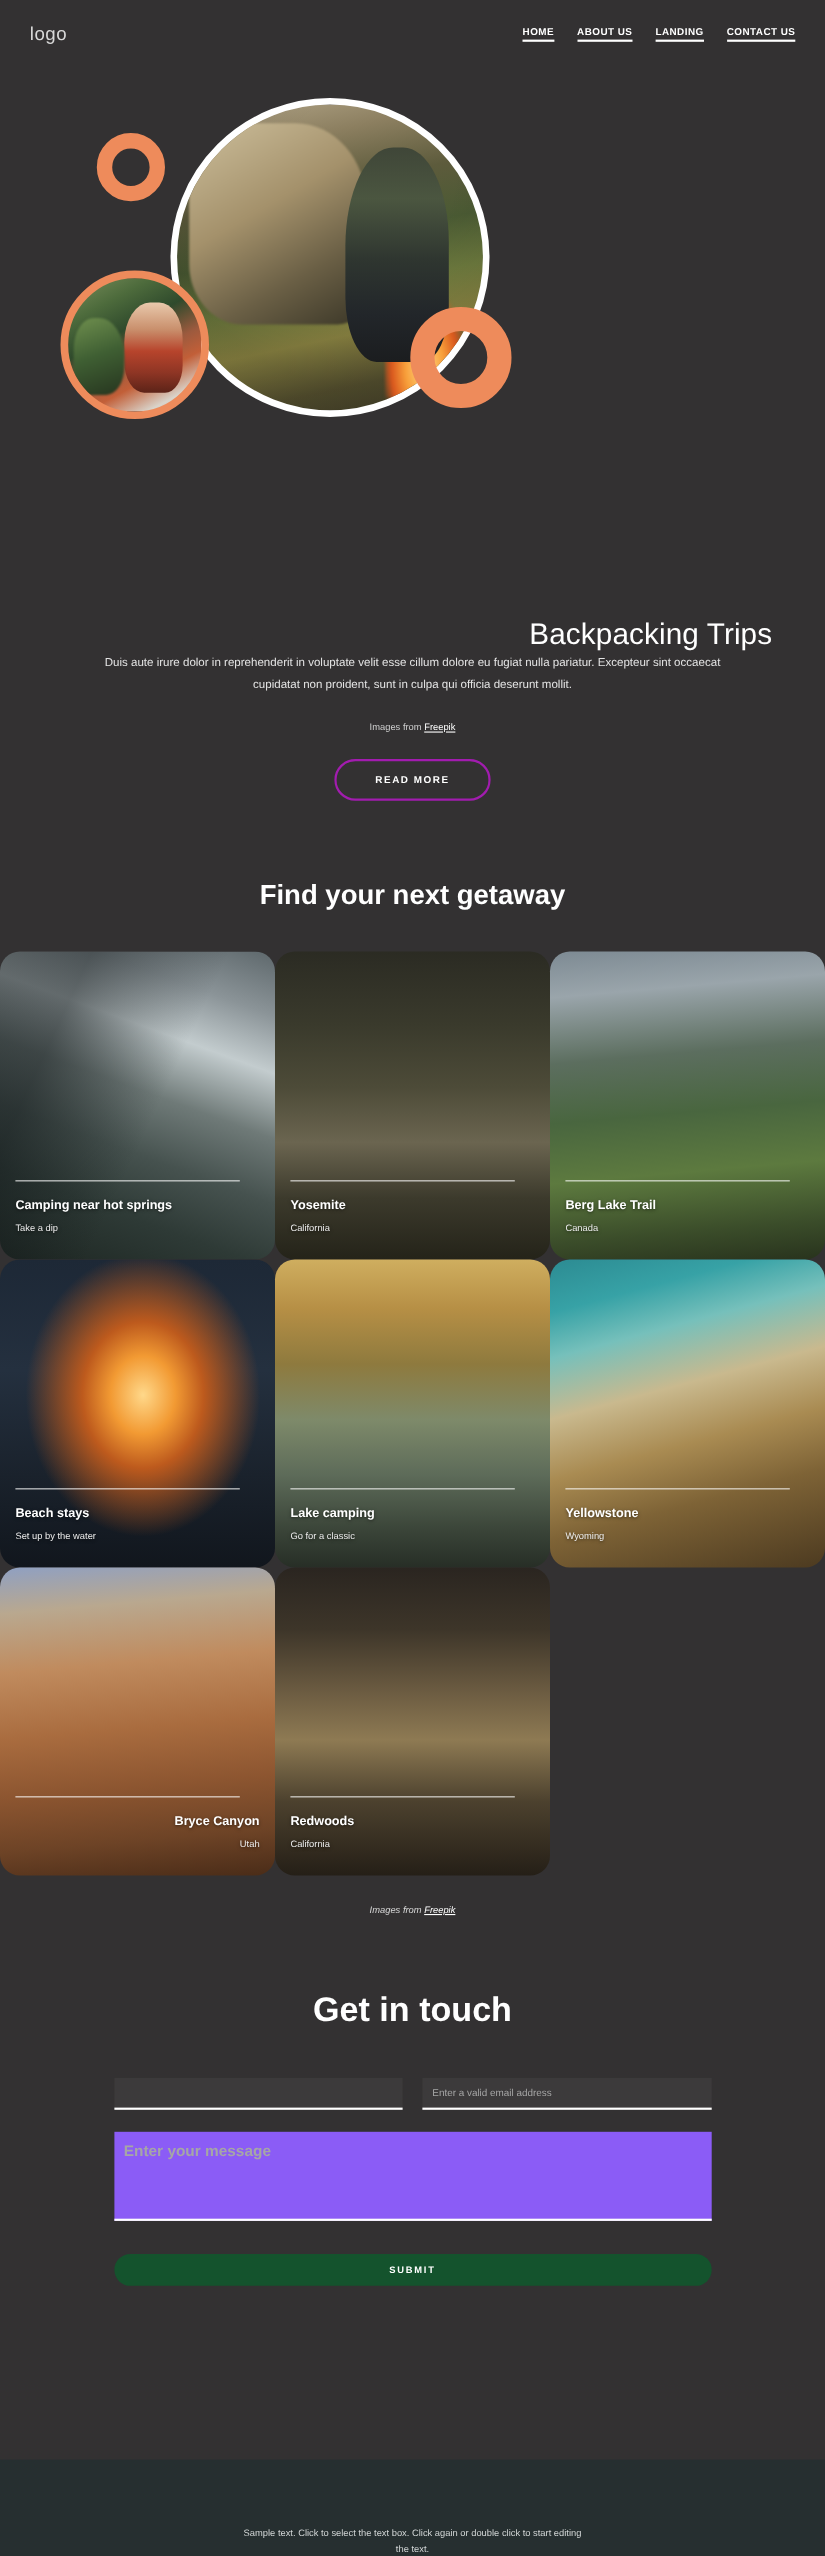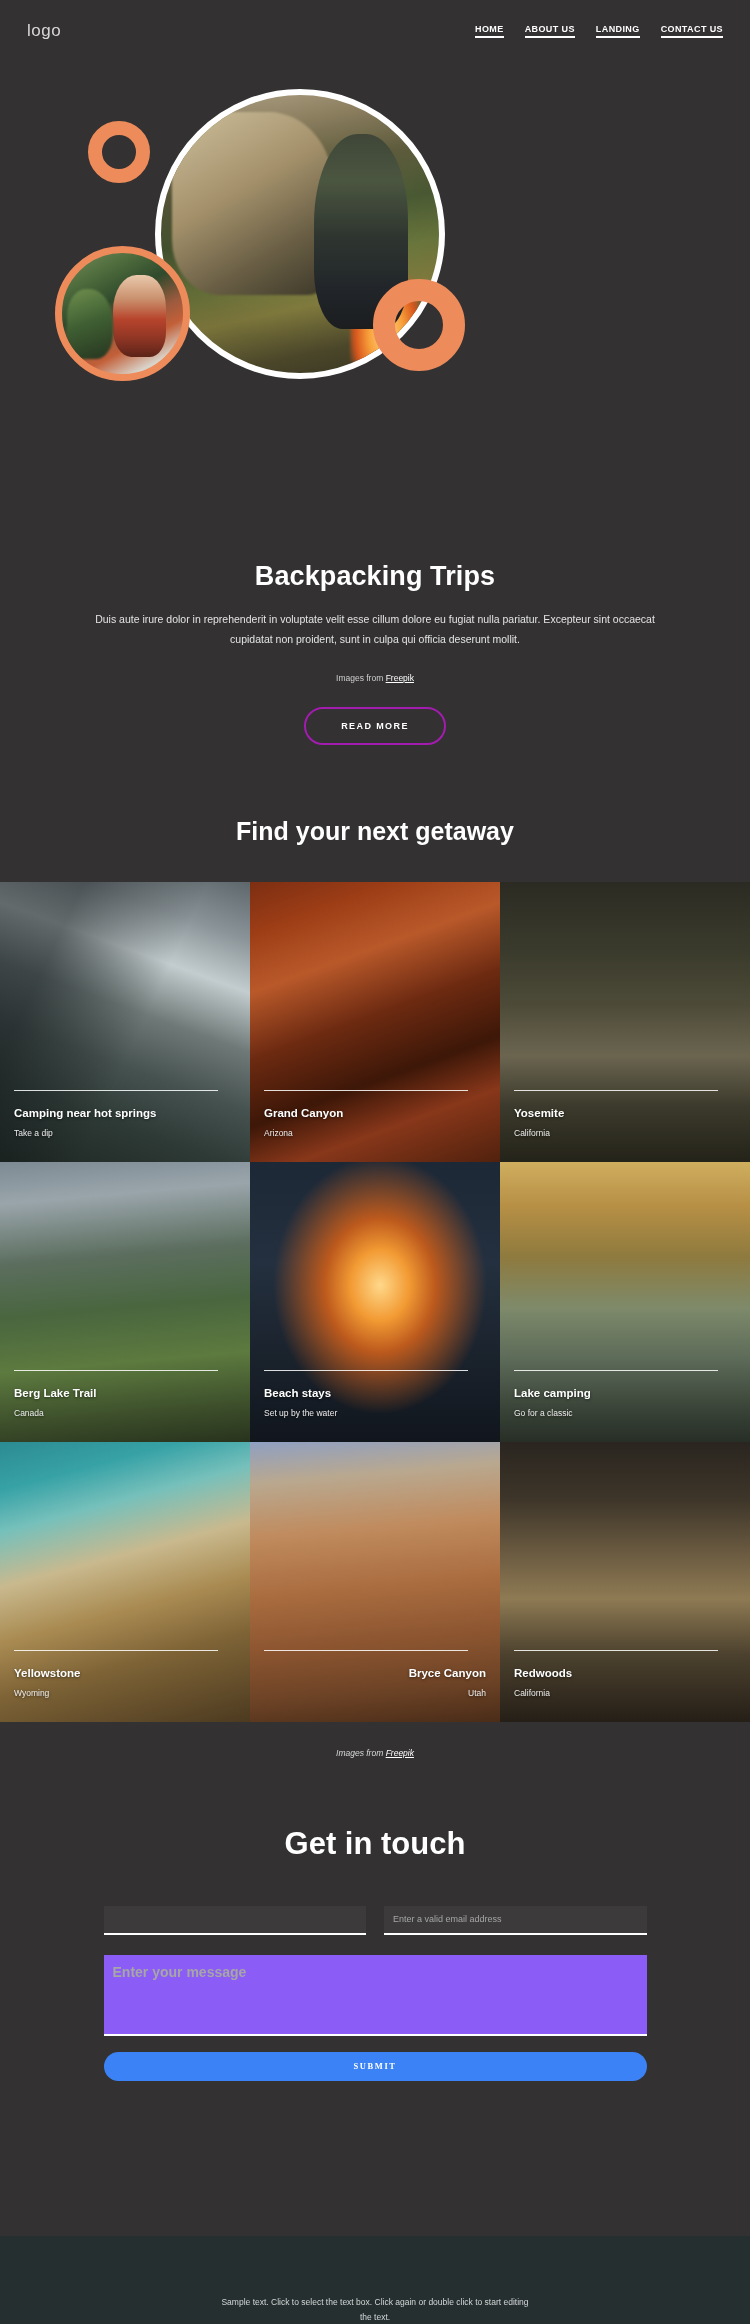--- a/index.html
+++ b/index.html
@@ -142,23 +142,23 @@
     filter: blur(0.8px);
   }
 
   
   .hero-text {
     text-align: center;
     padding: 0 48px;
   }
   .hero-title {
     font-size: 27px;
-    font-weight: bold;
+    font-weight: normal;
     letter-spacing: 0.1px;
-    margin-bottom: 17px;
+    text-align: right;
   }
   .hero-para {
     font-size: 10.5px;
     line-height: 1.95;
     color: #e4e4e4;
     max-width: 600px;
     margin: 0 auto;
   }
   .credit-line {
     margin-top: 23px;
@@ -198,20 +198,21 @@
     display: grid;
     grid-template-columns: repeat(3, 1fr);
     grid-auto-rows: 280px;
   }
   .tile {
     position: relative;
     overflow: hidden;
     background-size: cover;
     background-position: center;
     cursor: pointer;
+    border-radius: 18px;
   }
   .tile-caption {
     position: absolute;
     left: 14px;
     right: 14px;
     bottom: 24px;
   }
   .tile-rule {
     height: 1px;
     background: rgba(255,255,255,0.85);
@@ -324,31 +325,31 @@
     font-size: 14px;
     padding: 9px;
     resize: none;
     font-family: "Liberation Sans", sans-serif;
     font-weight: bold;
   }
   .message-field::placeholder { color: #a6a6a6; }
   .submit-btn {
     display: block;
     width: 100%;
-    margin-top: 12px;
+    margin-top: 25px;
     height: 29px;
     border: none;
     border-radius: 18px;
-    background: #3b82f6;
+    background: #14532d;
     color: #ffffff;
     font-size: 8.5px;
     font-weight: bold;
     letter-spacing: 1.6px;
     cursor: pointer;
-    font-family: Liberation Serif, serif;
+    font-family: Liberation Sans, sans-serif;
   }
 
   
   .site-footer {
     position: absolute;
     left: 0; right: 0; bottom: 0;
     height: 88px;
     background: #262f30;
     display: flex;
     align-items: flex-end;
@@ -399,27 +400,20 @@
 <h2 class="section-heading">Find your next getaway</h2>
 
 <section class="gallery">
   <div class="tile bg-waterfall">
     <div class="tile-caption">
       <div class="tile-rule"></div>
       <div class="tile-title">Camping near hot springs</div>
       <div class="tile-sub">Take a dip</div>
     </div>
   </div>
-  <div class="tile bg-canyon">
-    <div class="tile-caption">
-      <div class="tile-rule"></div>
-      <div class="tile-title">Grand Canyon</div>
-      <div class="tile-sub">Arizona</div>
-    </div>
-  </div>
   <div class="tile bg-forest">
     <div class="tile-caption">
       <div class="tile-rule"></div>
       <div class="tile-title">Yosemite</div>
       <div class="tile-sub">California</div>
     </div>
   </div>
   <div class="tile bg-berglake">
     <div class="tile-caption">
       <div class="tile-rule"></div>

